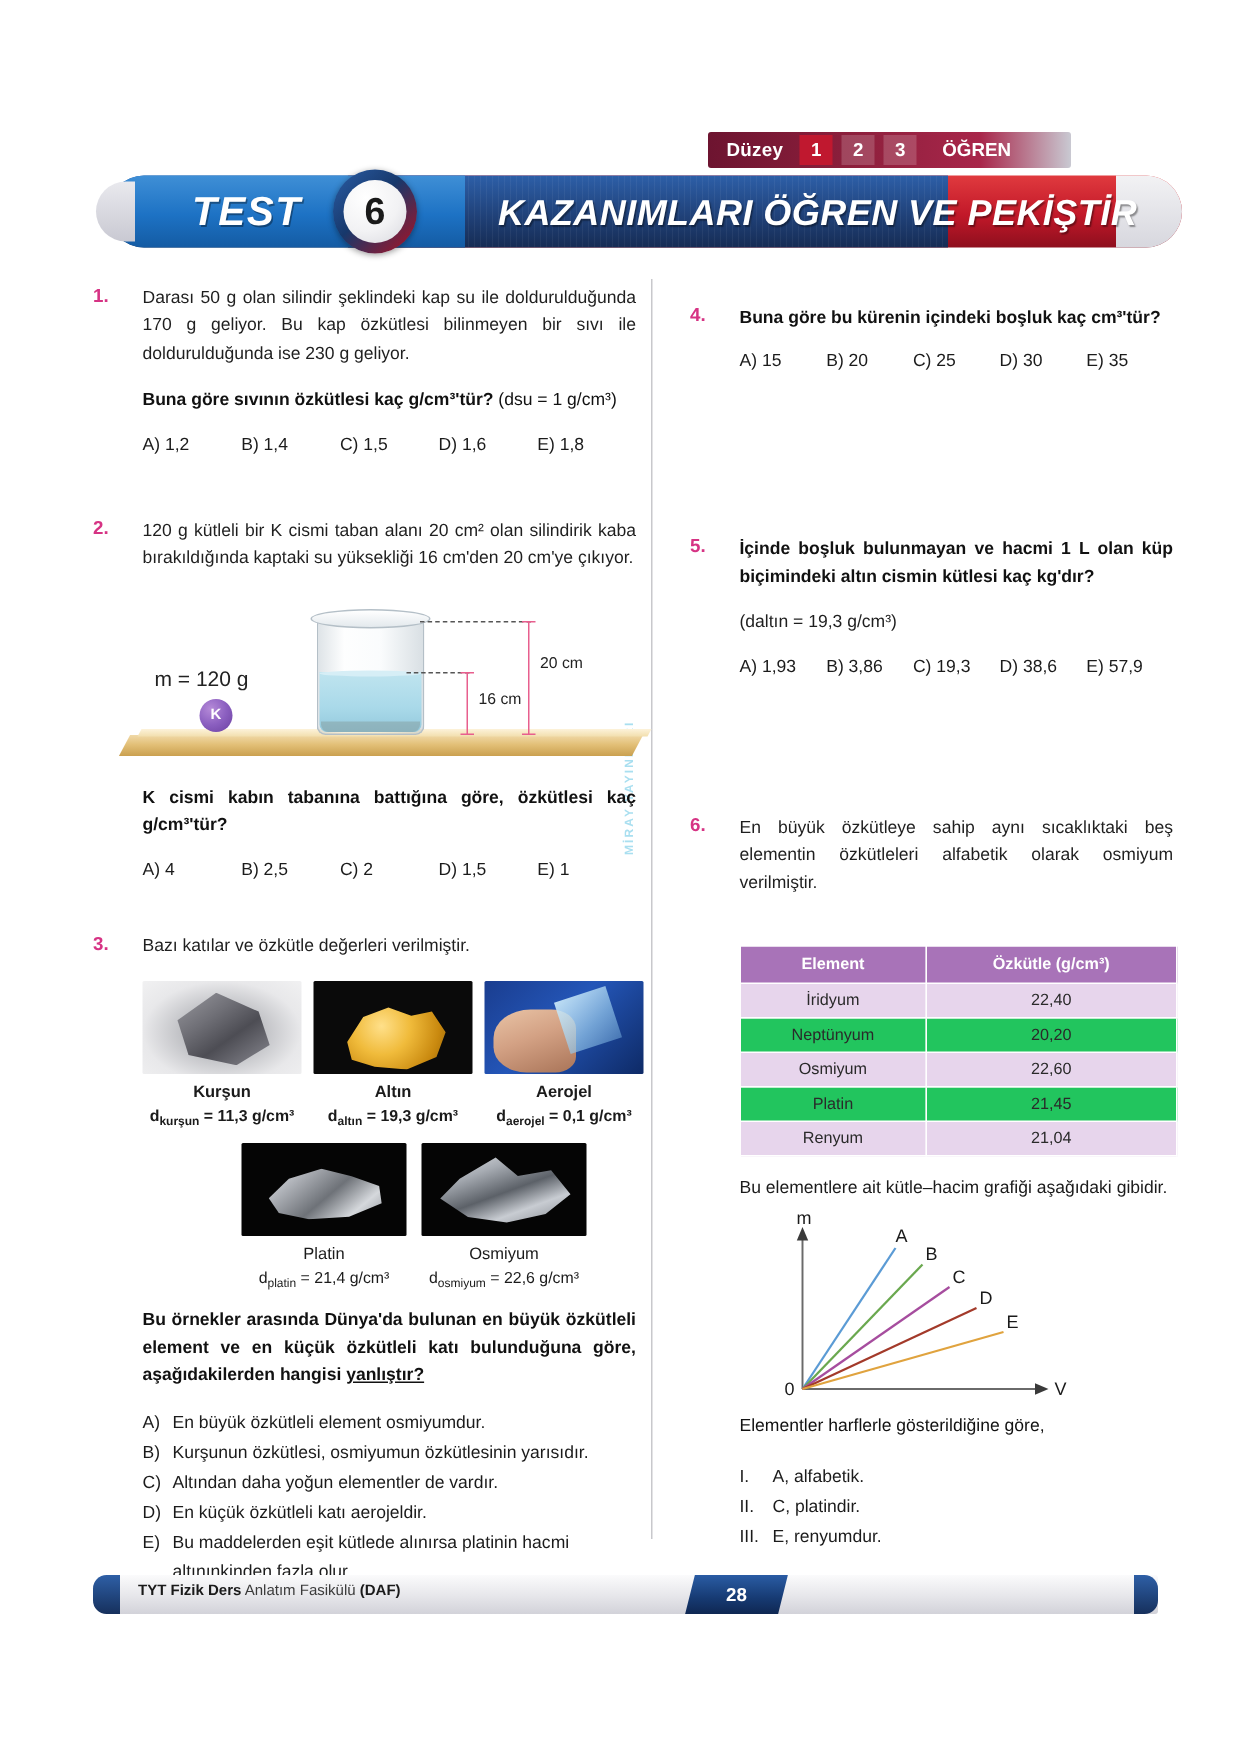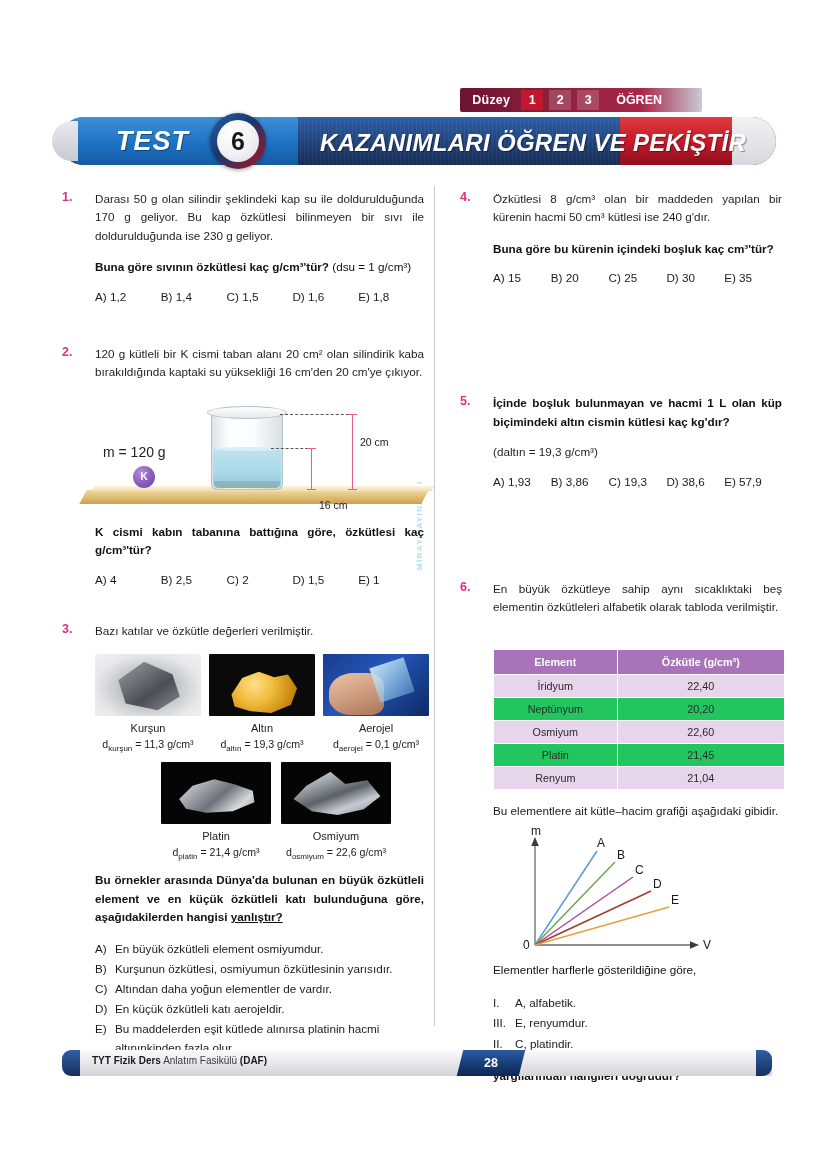--- a/index.html
+++ b/index.html
@@ -6,21 +6,21 @@
   html, body {
     width: 828px; height: 1171px;
     background: #ffffff;
     font-family: "Liberation Sans", sans-serif;
     color: #1b1b1b;
     overflow: hidden;
   }
   .page { position: relative; width: 828px; height: 1171px; }
 
   
-  .header-zone { position: absolute; left: 4px; top: 88px; width: 740px; height: 80px; }
+  .header-zone { position: absolute; left: 16px; top: 88px; width: 740px; height: 80px; }
 
   .duzey-bar {
     position: absolute; right: 42px; top: 0;
     height: 24px;
     display: flex; align-items: stretch;
     background: linear-gradient(90deg,#6d1430 0%, #8d1f3c 40%, #a8264a 75%, #c9c9d2 100%);
     padding: 0 30px 0 8px;
     border-radius: 2px;
   }
   .duzey-label {
@@ -197,21 +197,21 @@
   }
   .dimline { position: absolute; width: 1.4px; background: #e85f8e; }
   .dimtick { position: absolute; height: 1.2px; background: #e85f8e; }
   .dimdash {
     position: absolute; height: 0; border-top: 1.2px dashed #555;
   }
   .dimtxt { position: absolute; font-size: 10.5px; color: #222; white-space: nowrap; }
 
   
   .mat-row { display: flex; gap: 8px; margin-top: 14px; }
-  .mat { width: 106px; }
+  .mat { width: 106px; font-weight: bold; }
   .mat-img {
     width: 106px; height: 62px; border-radius: 1px; position: relative; overflow: hidden;
   }
   .img-kursun {
     background: radial-gradient(ellipse at 50% 55%, #d6d6d8 0%, #bfc0c4 35%, #e8e8ea 70%, #f1f1f2 100%);
   }
   .img-kursun:after {
     content:""; position:absolute; left:22%; top:12%; width:58%; height:78%;
     background: linear-gradient(145deg,#9a9aa0 0%, #6f6f76 35%, #4d4d54 60%, #8a8a92 100%);
     clip-path: polygon(42% 0%, 88% 26%, 100% 72%, 64% 100%, 12% 86%, 0% 38%);
@@ -382,21 +382,21 @@
             <div class="beaker-sed"></div>
             <div class="beaker-rim"></div>
           </div>
 
           <div class="dimdash" style="left:205px; top:16px; width:74px;"></div>
           <div class="dimdash" style="left:196px; top:50px; width:42px;"></div>
 
           <div class="dimline" style="left:236px; top:50px; height:42px;"></div>
           <div class="dimtick" style="left:232px; top:50px; width:9px;"></div>
           <div class="dimtick" style="left:232px; top:91px; width:9px;"></div>
-          <div class="dimtxt" style="left:244px; top:62px;margin-top:39px;">16 cm</div>
+          <div class="dimtxt" style="left:244px; top:62px;">16 cm</div>
 
           <div class="dimline" style="left:277px; top:16px; height:76px;"></div>
           <div class="dimtick" style="left:273px; top:16px; width:9px;"></div>
           <div class="dimtick" style="left:273px; top:91px; width:9px;"></div>
           <div class="dimtxt" style="left:285px; top:38px;">20 cm</div>
         </div>
 
         <div class="qask">K cismi kabın tabanına battığına göre, özkütlesi kaç g/cm³'tür?</div>
         <div class="opts-row opts-5">
           <div class="opt">A) 4</div>
@@ -472,21 +472,20 @@
         </div>
       </div>
     </div>
   </div>
 
   <div class="col col-right">
 
     <div class="q">
       <div class="qnum">4.</div>
       <div class="qbody">
-        <div class="qtext">Özkütlesi 8 g/cm³ olan bir maddeden yapılan bir kürenin hacmi 50 cm³ kütlesi ise 240 g'dır.</div>
         <div class="qask">Buna göre bu kürenin içindeki boşluk kaç cm³'tür?</div>
         <div class="opts-row opts-5">
           <div class="opt">A) 15</div>
           <div class="opt">B) 20</div>
           <div class="opt">C) 25</div>
           <div class="opt">D) 30</div>
           <div class="opt">E) 35</div>
         </div>
       </div>
     </div>
@@ -502,21 +501,21 @@
           <div class="opt">C) 19,3</div>
           <div class="opt">D) 38,6</div>
           <div class="opt">E) 57,9</div>
         </div>
       </div>
     </div>
 
     <div class="q" style="margin-top:92px;">
       <div class="qnum">6.</div>
       <div class="qbody">
-        <div class="qtext">En büyük özkütleye sahip aynı sıcaklıktaki beş elementin özkütleleri alfabetik olarak tabloda verilmiştir.</div>
+        <div class="qtext">En büyük özkütleye sahip aynı sıcaklıktaki beş elementin özkütleleri alfabetik olarak osmiyum verilmiştir.</div>
 
         <table class="tbl">
           <thead>
             <tr>
               <th>Element</th>
               <th>Özkütle (g/cm³)</th>
             </tr>
           </thead>
           <tbody>
             <tr class="r0">
@@ -570,26 +569,26 @@
         </div>
 
         <div class="qask" style="font-weight:normal; margin-top:6px;">Elementler harflerle gösterildiğine göre,</div>
 
         <div class="roman">
           <div class="row">
             <div class="rl">I.</div>
             <div>A, alfabetik.</div>
           </div>
           <div class="row">
+            <div class="rl">II.</div>
+            <div>C, platindir.</div>
+          </div>
+          <div class="row">
             <div class="rl">III.</div>
             <div>E, renyumdur.</div>
-          </div>
-          <div class="row">
-            <div class="rl">II.</div>
-            <div>C, platindir.</div>
           </div>
         </div>
 
         <div class="qask">yargılarından hangileri doğrudur?</div>
 
       </div>
     </div>
   </div>
 
   <div class="footer">

